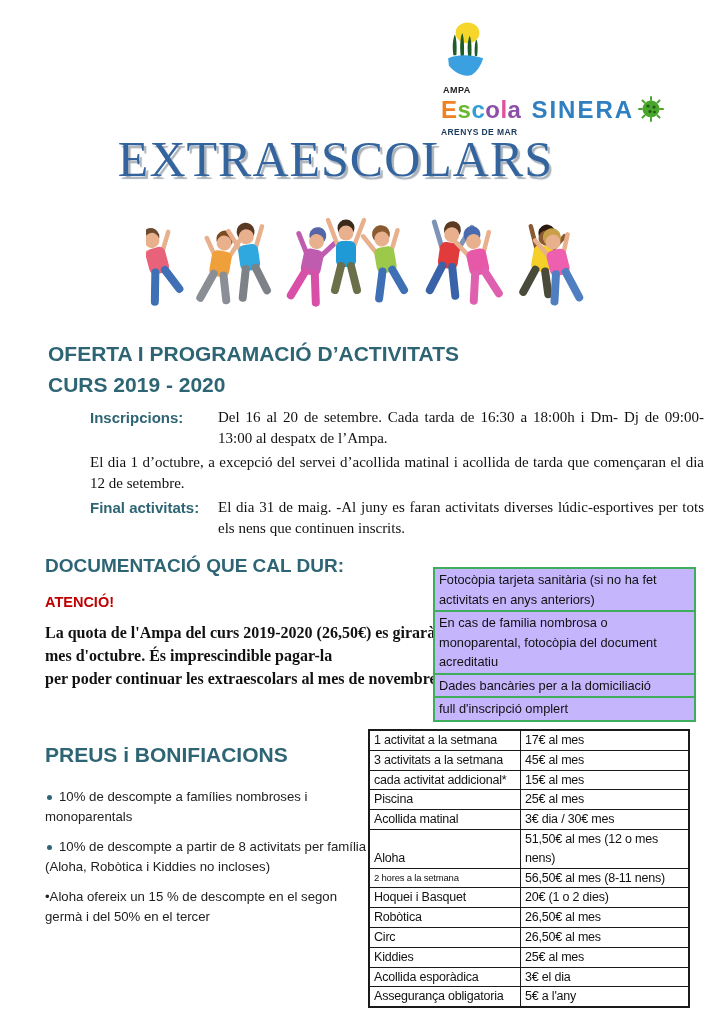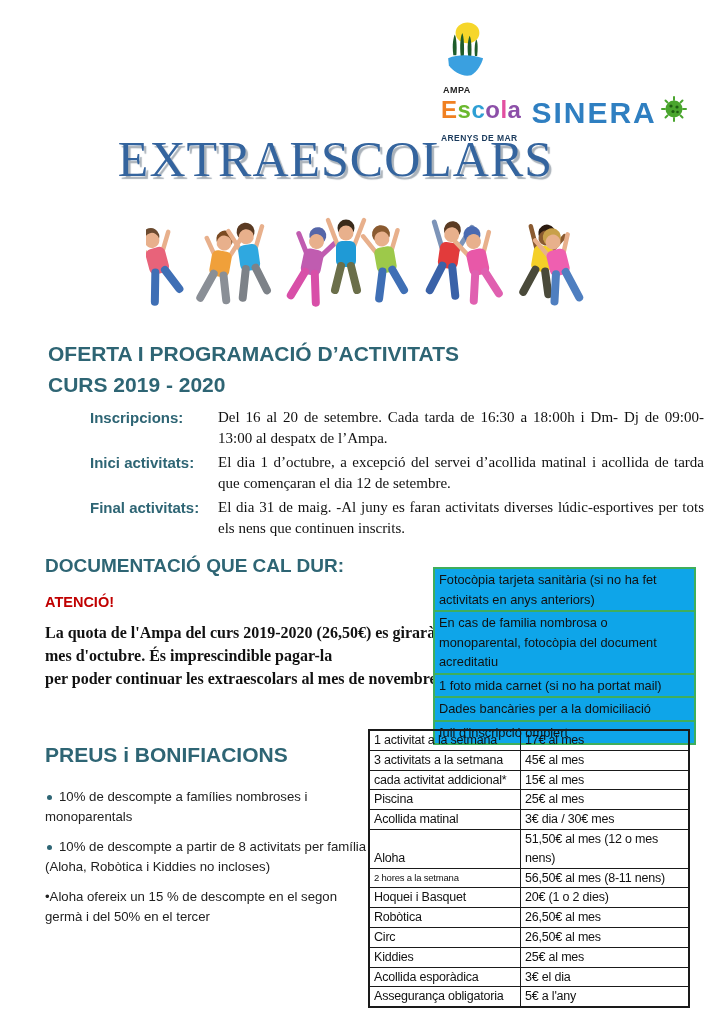--- a/index.html
+++ b/index.html
@@ -11,21 +11,21 @@
 
   
   .logo{left:437px;top:21px;width:278px;height:82px;display:flex;align-items:flex-start;flex-direction:column;}
   .logo-mark{width:58px;height:78px;flex:0 0 58px;}
   .logo-text{margin-left:4px;padding-top:6px;}
   .ampa{font-size:9px;font-weight:bold;color:#222;letter-spacing:.5px;margin-left:2px;}
   .brand-line{display:flex;margin-top:1px;}
   .escola{font-size:24px;font-weight:bold;letter-spacing:.5px;}
   .escola span{display:inline-block;}
   .e0{color:#f08021;}.e1{color:#6ab82e;}.e2{color:#2e9fd4;}.e3{color:#8c4fa8;}.e4{color:#e24fa0;}.e5{color:#8c4fa8;}
-  .sinera{font-size:30px;font-weight:bold;color:#2f7fc1;letter-spacing:2px;margin-left:10px;}
+  .sinera{font-size:24px;font-weight:bold;color:#2f7fc1;letter-spacing:2px;margin-left:10px;}
   .flower{width:26px;height:26px;margin-left:4px;}
   .arenys{font-size:8.5px;font-weight:bold;color:#1a3a5c;text-align:left;margin-top:3px;letter-spacing:.4px;}
 
   
   .title{left:0;top:130px;width:671px;text-align:center;
     font-family:"Liberation Serif",serif;font-size:50px;color:#34649E;
     letter-spacing:1px;text-shadow:2.5px 2.5px 1px #aab2ba;}
 
   
   .photo{left:146px;top:204px;width:438px;height:118px;}
@@ -39,21 +39,21 @@
   .sched-label{flex:0 0 128px;color:#2E6574;font-weight:bold;font-size:15px;line-height:21px;}
   .sched-text{flex:1;font-family:"Liberation Serif",serif;font-size:15px;line-height:21px;text-align:justify;color:#111;}
   .sched-text b{font-weight:normal;}
 
   
   .docs-heading{left:45px;top:555px;font-size:19px;font-weight:bold;color:#2E6574;}
   .atencio{left:45px;top:594px;font-size:14.5px;font-weight:bold;color:#C00000;}
   .quota{left:45px;top:621px;width:440px;font-family:"Liberation Serif",serif;font-weight:bold;font-size:16px;line-height:23px;color:#111;}
 
   .checklist{left:433px;top:567px;width:263px;}
-  .check-item{border:2px solid #3FAE5C;margin-top:-2px;padding:1px 4px;font-size:12.8px;line-height:19.5px;color:#111;background:#0ea5e9;}
+  .check-item{border:2px solid #3FAE5C;margin-top:-2px;padding:1px 4px;font-size:12.8px;line-height:19.5px;color:#111;background:#c4b5fd;}
   .check-item:first-child{margin-top:0;}
 
   
   .preus-heading{left:45px;top:743px;font-size:21px;font-weight:bold;color:#2E6574;}
   .bullets{left:45px;top:787px;width:324px;font-size:13.2px;line-height:20px;color:#222;}
   .bullet{margin-bottom:10px;}
   .dot{display:inline-block;width:5px;height:5px;border-radius:50%;background:#2E6574;vertical-align:middle;margin-right:7px;margin-left:2px;}
 
   
   .price-table{left:368px;top:729px;width:322px;border-collapse:collapse;font-size:12.5px;color:#111;
@@ -242,41 +242,39 @@
   <div>OFERTA I PROGRAMACIÓ D’ACTIVITATS</div>
   <div>CURS 2019 - 2020</div>
 </div>
 
 <div class="abs schedule">
   <div class="sched-row">
     <div class="sched-label">Inscripcions:</div>
     <div class="sched-text"><span>Del </span><b>16 al 20 de setembre.</b><span> Cada tarda de 16:30 a 18:00h i Dm- Dj de 09:00-13:00 al despatx de l’Ampa.</span></div>
   </div>
   <div class="sched-row">
-    <div class="sched-label">Inici activitats:</div>
     <div class="sched-text"><span>El dia </span><b>1 d’octubre</b><span>, a excepció del </span><b>servei d’acollida matinal</b><span> i </span><b>acollida de tarda</b><span> que començaran el dia </span><b>12 de setembre</b><span>.</span></div>
   </div>
   <div class="sched-row">
     <div class="sched-label">Final activitats:</div>
     <div class="sched-text"><span>El dia </span><b>31 de maig.</b><span> -Al juny es faran activitats diverses lúdic-esportives per tots els nens que continuen inscrits.</span></div>
   </div>
 </div>
 
 <div class="abs docs-heading">DOCUMENTACIÓ QUE CAL DUR:</div>
 <div class="abs atencio">ATENCIÓ!</div>
 <div class="abs quota">
   <div>La quota de l'Ampa del curs 2019-2020 (26,50€) es girarà al</div>
   <div>mes d'octubre. És imprescindible pagar-la</div>
   <div>per poder continuar les extraescolars al mes de novembre.</div>
 </div>
 
 <div class="abs checklist">
   <div class="check-item">Fotocòpia tarjeta sanitària (si no ha fet activitats en anys anteriors)</div>
   <div class="check-item">En cas de familia nombrosa o monoparental, fotocòpia del document acreditatiu</div>
-  <div class="check-item">1 foto mida carnet (si no ha portat mail)</div>
   <div class="check-item">Dades bancàries per a la domiciliació</div>
   <div class="check-item">full d'inscripció omplert</div>
 </div>
 
 <div class="abs preus-heading">PREUS i BONIFIACIONS</div>
 <div class="abs bullets">
   <div class="bullet"><span class="dot"></span><span>10% de descompte a famílies nombroses i monoparentals</span></div>
   <div class="bullet"><span class="dot"></span><span>10% de descompte a partir de 8 activitats per família (Aloha, Robòtica i Kiddies no incloses)</span></div>
   <div class="bullet">•Aloha ofereix un 15 % de descompte en el segon germà i del 50% en el tercer</div>
 </div>

